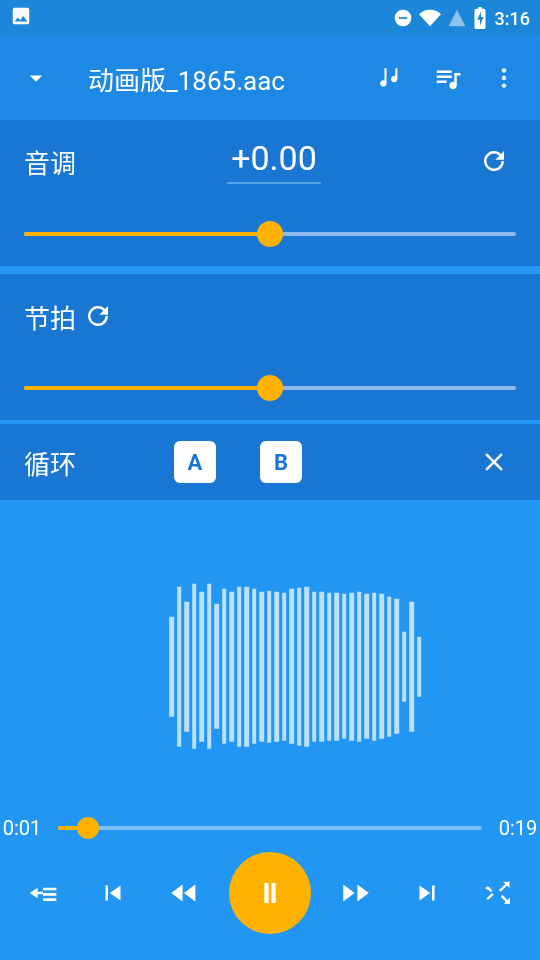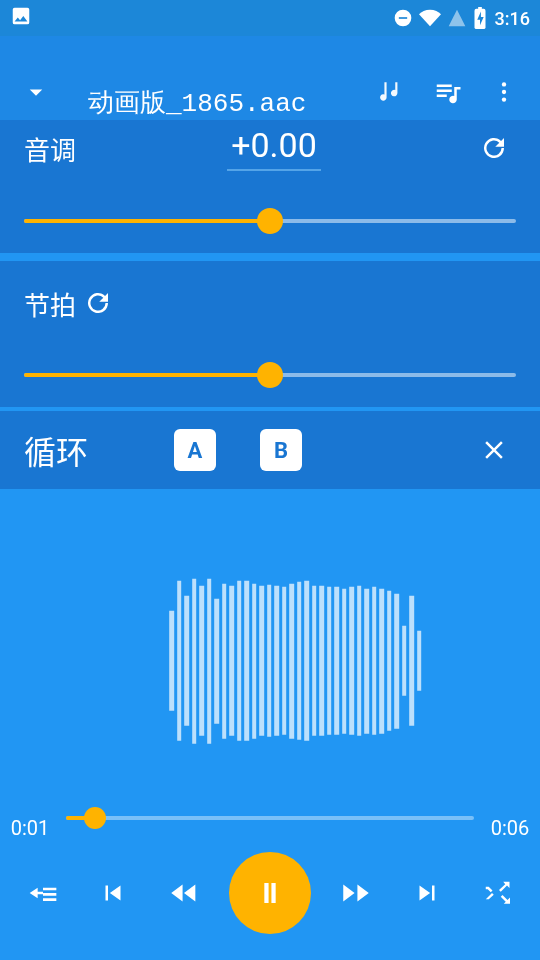--- a/index.html
+++ b/index.html
@@ -4,48 +4,48 @@
 <style>
   * { box-sizing: border-box; margin: 0; padding: 0; }
   html, body { width: 540px; height: 960px; font-family: Roboto, "Noto Sans CJK SC", sans-serif; overflow: hidden; }
   body { background: #2196f3; color: #fff; display: flex; flex-direction: column; }
 
   .status-bar { height: 36px; background: #1c87d8; display: flex; align-items: center; justify-content: space-between; padding: 0 10px; font-size: 18px; font-weight: 500; }
   .status-left { display: flex; align-items: center; gap: 6px; }
   .status-right { display: flex; align-items: center; gap: 6px; }
   .status-right svg { display: block; }
 
-  .app-bar { height: 84px; background: #1e88e5; display: flex; align-items: flex-end; padding: 0 8px; font-family: Liberation Mono, monospace; }
+  .app-bar { height: 84px; background: #1e88e5; display: flex; align-items: center; padding: 0 8px; }
   .app-bar .title { flex: 1; font-size: 26px; margin-left: 24px; white-space: nowrap; overflow: hidden; }
   .app-bar .icon-btn { width: 56px; height: 56px; display: flex; align-items: center; justify-content: center; }
 
   .panel { background: #1976d2; }
-  .panel.pitch { padding: 5px 24px 30px; }
+  .panel.pitch { padding: 18px 24px 30px; }
   .panel.tempo { padding: 20px 24px 30px; margin-top: 8px; }
   .panel.loop  { padding: 16px 24px; margin-top: 4px; display: flex; align-items: center; }
 
   .row { display: flex; align-items: center; }
   .row .label { font-size: 26px; flex: 0 0 auto; }
   .row .value-wrap { flex: 1; display: flex; justify-content: center; }
   .row .value { font-size: 34px; min-width: 90px; text-align: center; border-bottom: 2px solid #54a4e8; padding: 0 4px 4px; }
   .row .reset { width: 44px; height: 44px; display: flex; align-items: center; justify-content: center; }
 
   .slider-track { position: relative; height: 4px; background: rgba(255,255,255,0.5); margin-top: 48px; border-radius: 2px; }
   .slider-fill { position: absolute; left: 0; top: 0; height: 100%; background: #ffb300; border-radius: 2px; }
   .slider-thumb { position: absolute; top: 50%; width: 26px; height: 26px; background: #ffb300; border-radius: 50%; transform: translate(-50%, -50%); }
 
-  .loop .label { font-size: 32px; width: 130px; }
+  .loop .label { font-size: 26px; width: 130px; }
   .ab-btn { width: 42px; height: 42px; background: #fff; color: #1976d2; border-radius: 6px; font-size: 22px; font-weight: 700; display: flex; align-items: center; justify-content: center; }
   .loop .close { width: 44px; height: 44px; display: flex; align-items: center; justify-content: center; margin-left: auto; }
 
   .wave-area { flex: 1; background: #2196f3; position: relative; }
   .waveform { position: absolute; left: 50%; top: 50%; transform: translate(-40%, -45%); display: flex; align-items: center; gap: 3px; }
   .waveform .bar { width: 4.5px; background: rgba(255,255,255,0.7); }
 
-  .progress { padding: 0 8px; display: flex; gap: 14px; }
+  .progress { padding: 0 0; display: flex; align-items: center; gap: 14px; }
   .progress .time { font-size: 20px; min-width: 44px; text-align: center; }
   .progress .track { flex: 1; position: relative; height: 4px; background: rgba(255,255,255,0.4); border-radius: 2px; }
   .progress .fill { position: absolute; left: 0; top: 0; height: 100%; background: #ffb300; border-radius: 2px; }
   .progress .thumb { position: absolute; top: 50%; width: 22px; height: 22px; background: #ffb300; border-radius: 50%; transform: translate(-50%, -50%); }
 
   .controls { height: 120px; display: flex; align-items: center; justify-content: space-between; padding: 0 18px 14px; }
   .controls .ctrl { width: 50px; height: 50px; display: flex; align-items: center; justify-content: center; }
   .play-btn { width: 82px; height: 82px; background: #ffb300; border-radius: 50%; display: flex; align-items: center; justify-content: center; }
 
   svg { fill: currentColor; }
@@ -200,21 +200,21 @@
       <div class="bar" style="height: 60px;"></div>
     </div>
 </div>
 
 <div class="progress">
   <div class="time">0:01</div>
   <div class="track">
     <div class="fill" id="prog-fill" style="width: 7%;"></div>
     <div class="thumb" id="prog-thumb" style="left: 7%;"></div>
   </div>
-  <div class="time">0:06</div>
+  <div class="time">0:19</div>
 </div>
 
 <div class="controls">
   <div class="ctrl white">
     <svg width="32" height="32" viewBox="0 0 24 24">
         <path d="M2 12l6-4v3h4v2H8v3l-6-4zm10-4h10v2H12V8zm0 4h10v2H12v-2zm0 4h10v2H12v-2z"></path>
       </svg>
   </div>
   <div class="ctrl white">
     <svg width="30" height="30" viewBox="0 0 24 24">

